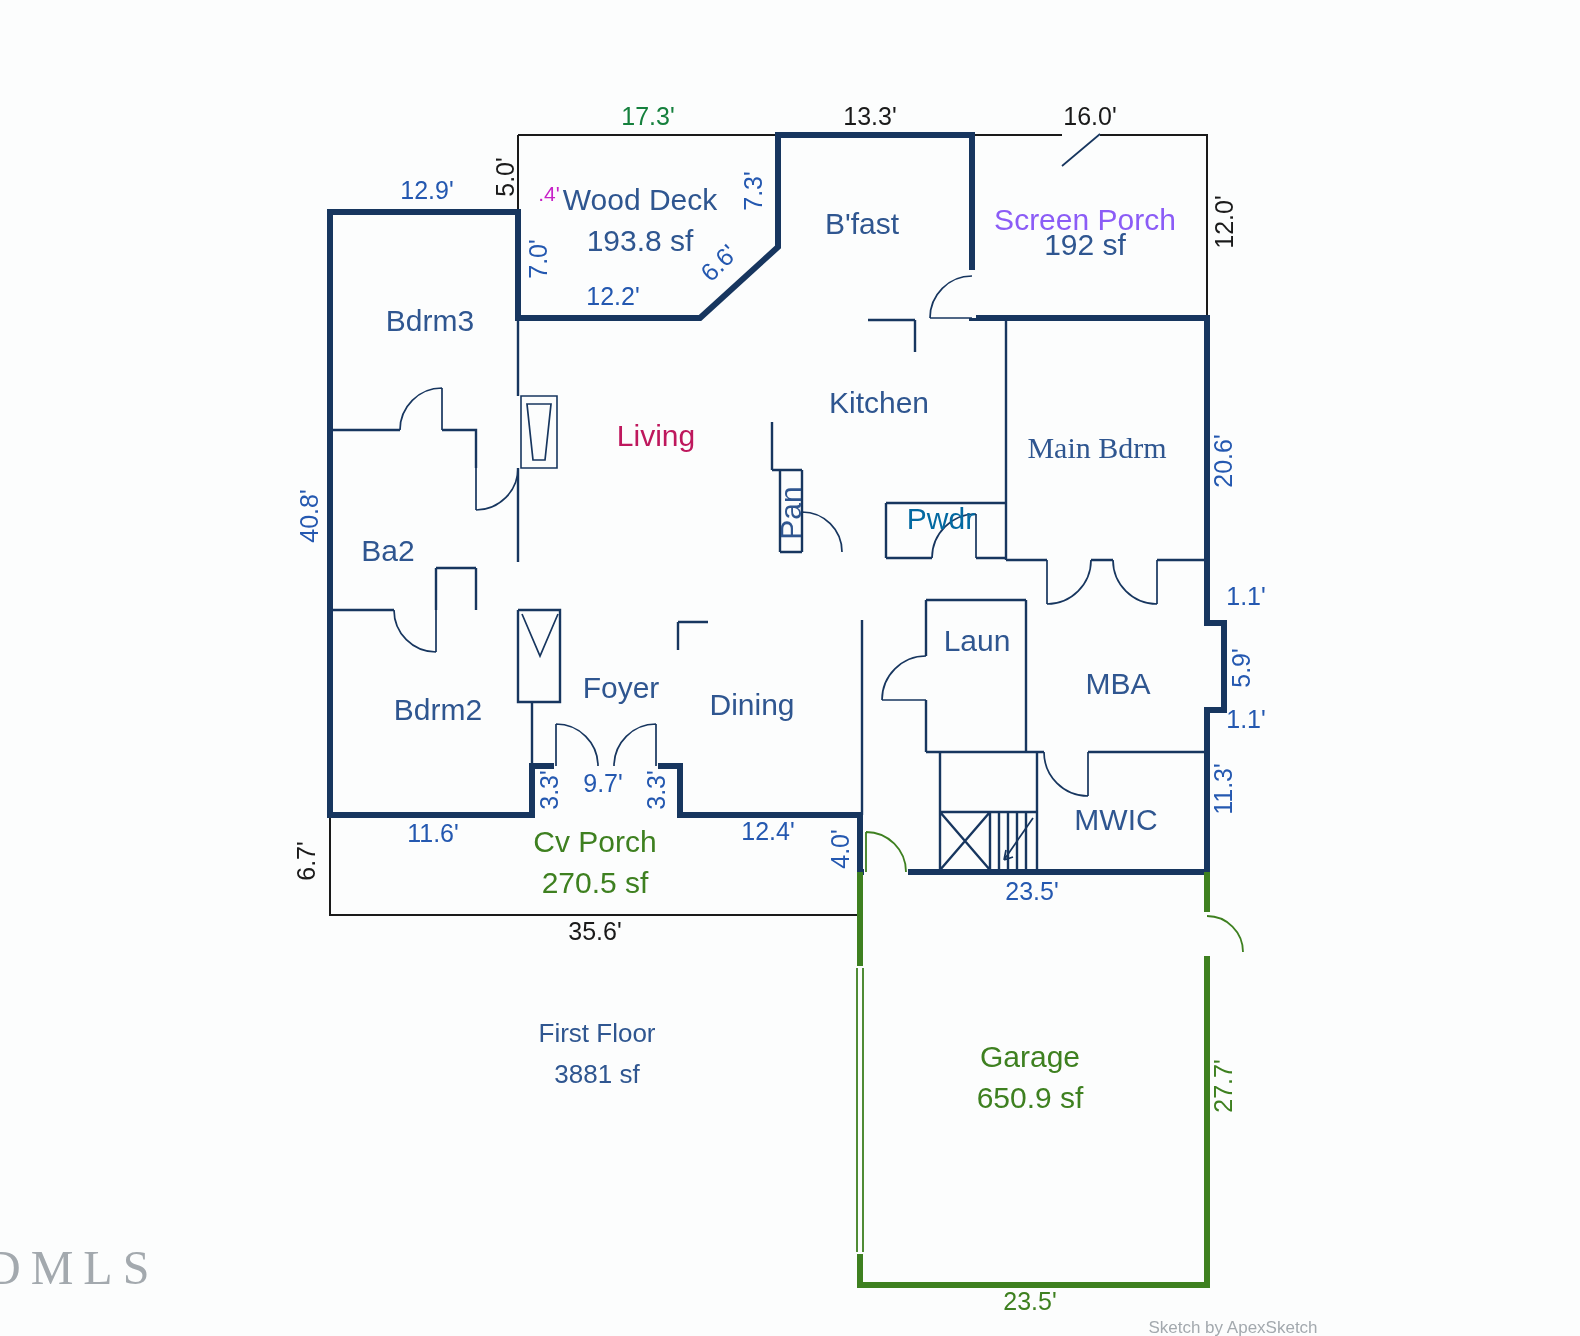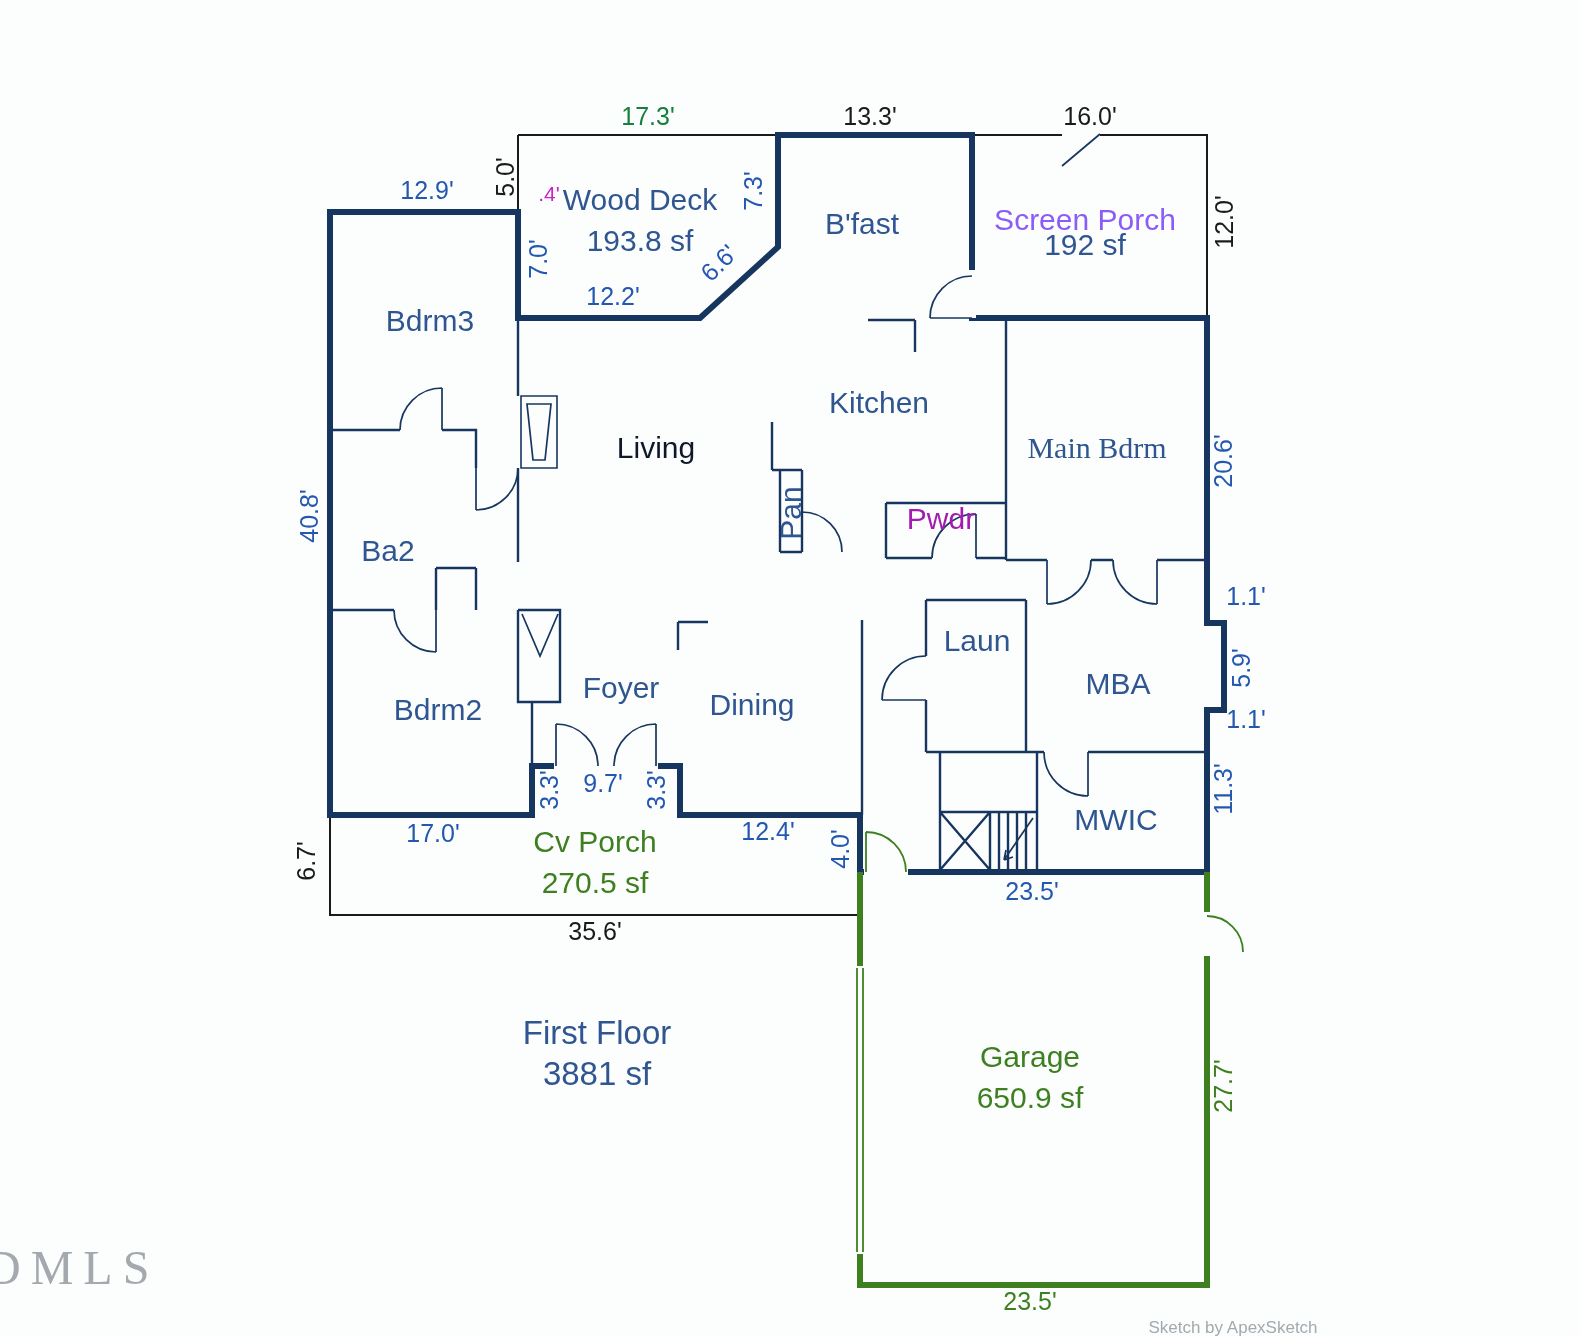--- a/index.html
+++ b/index.html
@@ -15,21 +15,21 @@
   .tb   {fill:none;stroke:var(--line-black,#222);stroke-width:2;}
   .gwall{fill:none;stroke:var(--green,#3e8020);stroke-width:6;}
   .gthin{fill:none;stroke:var(--green,#3e8020);stroke-width:1.8;}
   .gap  {fill:#fcfdfd;stroke:none;}
   .fp   {fill:#fcfdfd;stroke:var(--wall-navy,#17365f);stroke-width:1.6;}
   .lbl{position:absolute;white-space:nowrap;transform:translate(-50%,-50%);line-height:1;}
   .room{font-size:30px;}
   .dim{font-size:25px;}
   .summary-title,.summary-area{
     position:absolute;transform:translate(-50%,-50%);white-space:nowrap;
-    color:var(--room-navy,#2f5690);font-size:33px;
+    color:var(--room-navy,#2f5690);font-size:26px;
   }
   .summary-title{left:597px;top:1033px;}
   .summary-area{left:597px;top:1074px;}
   #watermark{
     position:absolute;left:-14px;top:1240px;
     font-family:"Liberation Serif",serif;font-size:48px;letter-spacing:10px;
     color:var(--watermark-grey,#a3a9ae);
   }
   #credit{
     position:absolute;left:1233px;top:1318px;transform:translateX(-50%);
@@ -109,26 +109,26 @@
     <path class="gthin" d="M 1207 916 A 36 36 0 0 1 1243 952"></path>
   </svg>
 
   <div id="labels">
       <div class="lbl room" style="left: 640px; top: 200px; color: rgb(47, 86, 144); transform: translate(-50%, -50%);">Wood Deck</div>
       <div class="lbl room" style="left: 640px; top: 241px; color: rgb(47, 86, 144); transform: translate(-50%, -50%);">193.8 sf</div>
       <div class="lbl room" style="left: 862px; top: 224px; color: rgb(47, 86, 144); transform: translate(-50%, -50%);">B'fast</div>
       <div class="lbl room" style="left: 1085px; top: 220px; color: #8b5cf6; transform: translate(-50%, -50%);">Screen Porch</div>
       <div class="lbl room" style="left: 1085px; top: 245px; color: rgb(47, 86, 144); transform: translate(-50%, -50%);">192 sf</div>
       <div class="lbl room" style="left: 430px; top: 321px; color: rgb(47, 86, 144); transform: translate(-50%, -50%);">Bdrm3</div>
-      <div class="lbl room" style="left: 656px; top: 436px; color: #0f172a; transform: translate(-50%, -50%); margin-top: 12px;">Living</div>
+      <div class="lbl room" style="left: 656px; top: 436px; color: #be185d; transform: translate(-50%, -50%);">Living</div>
       <div class="lbl room" style="left: 879px; top: 403px; color: rgb(47, 86, 144); transform: translate(-50%, -50%);">Kitchen</div>
       <div class="lbl room" style="left: 1097px; top: 448px; color: rgb(47, 86, 144); transform: translate(-50%, -50%); font-family: Liberation Serif, serif;">Main Bdrm</div>
       <div class="lbl room" style="left: 388px; top: 551px; color: rgb(47, 86, 144); transform: translate(-50%, -50%);">Ba2</div>
       <div class="lbl room" style="left: 791px; top: 513px; color: rgb(47, 86, 144); transform: translate(-50%, -50%) rotate(-90deg);">Pan</div>
-      <div class="lbl room" style="left: 941px; top: 519px; color: #a21caf; transform: translate(-50%, -50%);">Pwdr</div>
+      <div class="lbl room" style="left: 941px; top: 519px; color: #0369a1; transform: translate(-50%, -50%);">Pwdr</div>
       <div class="lbl room" style="left: 977px; top: 641px; color: rgb(47, 86, 144); transform: translate(-50%, -50%);">Laun</div>
       <div class="lbl room" style="left: 1118px; top: 684px; color: rgb(47, 86, 144); transform: translate(-50%, -50%);">MBA</div>
       <div class="lbl room" style="left: 438px; top: 710px; color: rgb(47, 86, 144); transform: translate(-50%, -50%);">Bdrm2</div>
       <div class="lbl room" style="left: 621px; top: 688px; color: rgb(47, 86, 144); transform: translate(-50%, -50%);">Foyer</div>
       <div class="lbl room" style="left: 752px; top: 705px; color: rgb(47, 86, 144); transform: translate(-50%, -50%);">Dining</div>
       <div class="lbl room" style="left: 1116px; top: 820px; color: rgb(47, 86, 144); transform: translate(-50%, -50%);">MWIC</div>
       <div class="lbl room" style="left: 595px; top: 842px; color: rgb(62, 128, 32); transform: translate(-50%, -50%);">Cv Porch</div>
       <div class="lbl room" style="left: 595px; top: 883px; color: rgb(62, 128, 32); transform: translate(-50%, -50%);">270.5 sf</div>
       <div class="lbl room" style="left: 1030px; top: 1057px; color: rgb(62, 128, 32); transform: translate(-50%, -50%);">Garage</div>
       <div class="lbl room" style="left: 1030px; top: 1098px; color: rgb(62, 128, 32); transform: translate(-50%, -50%);">650.9 sf</div>
@@ -145,21 +145,21 @@
       <div class="lbl dim" style="left: 1224px; top: 222px; color: rgb(26, 26, 26); transform: translate(-50%, -50%) rotate(-90deg);">12.0'</div>
       <div class="lbl dim" style="left: 309px; top: 516px; color: rgb(36, 88, 176); transform: translate(-50%, -50%) rotate(-90deg);">40.8'</div>
       <div class="lbl dim" style="left: 1223px; top: 461px; color: rgb(36, 88, 176); transform: translate(-50%, -50%) rotate(-90deg);">20.6'</div>
       <div class="lbl dim" style="left: 1246px; top: 596px; color: rgb(36, 88, 176); transform: translate(-50%, -50%);">1.1'</div>
       <div class="lbl dim" style="left: 1241px; top: 668px; color: rgb(36, 88, 176); transform: translate(-50%, -50%) rotate(-90deg);">5.9'</div>
       <div class="lbl dim" style="left: 1246px; top: 719px; color: rgb(36, 88, 176); transform: translate(-50%, -50%);">1.1'</div>
       <div class="lbl dim" style="left: 1223px; top: 789px; color: rgb(36, 88, 176); transform: translate(-50%, -50%) rotate(-90deg);">11.3'</div>
       <div class="lbl dim" style="left: 549px; top: 790px; color: rgb(36, 88, 176); transform: translate(-50%, -50%) rotate(-90deg);">3.3'</div>
       <div class="lbl dim" style="left: 603px; top: 783px; color: rgb(36, 88, 176); transform: translate(-50%, -50%);">9.7'</div>
       <div class="lbl dim" style="left: 656px; top: 790px; color: rgb(36, 88, 176); transform: translate(-50%, -50%) rotate(-90deg);">3.3'</div>
-      <div class="lbl dim" style="left: 433px; top: 833px; color: rgb(36, 88, 176); transform: translate(-50%, -50%);">17.0'</div>
+      <div class="lbl dim" style="left: 433px; top: 833px; color: rgb(36, 88, 176); transform: translate(-50%, -50%);">11.6'</div>
       <div class="lbl dim" style="left: 768px; top: 831px; color: rgb(36, 88, 176); transform: translate(-50%, -50%);">12.4'</div>
       <div class="lbl dim" style="left: 840px; top: 849px; color: rgb(36, 88, 176); transform: translate(-50%, -50%) rotate(-90deg);">4.0'</div>
       <div class="lbl dim" style="left: 1032px; top: 891px; color: rgb(36, 88, 176); transform: translate(-50%, -50%);">23.5'</div>
       <div class="lbl dim" style="left: 306px; top: 861px; color: rgb(26, 26, 26); transform: translate(-50%, -50%) rotate(-90deg);">6.7'</div>
       <div class="lbl dim" style="left: 595px; top: 931px; color: rgb(26, 26, 26); transform: translate(-50%, -50%);">35.6'</div>
       <div class="lbl dim" style="left: 1223px; top: 1086px; color: rgb(62, 128, 32); transform: translate(-50%, -50%) rotate(-90deg);">27.7'</div>
       <div class="lbl dim" style="left: 1030px; top: 1301px; color: rgb(62, 128, 32); transform: translate(-50%, -50%);">23.5'</div>
     </div>
 
   <div class="summary-title">First Floor</div>

